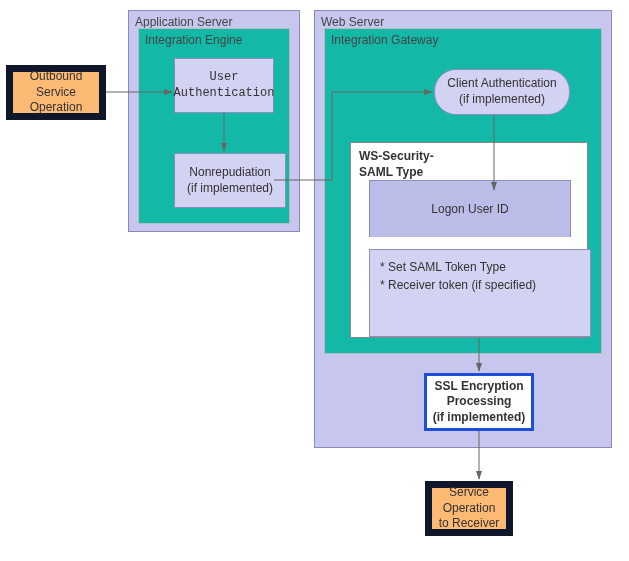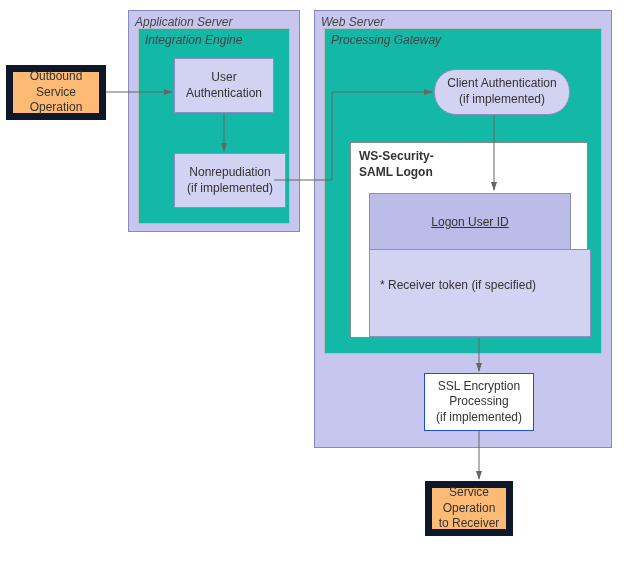--- a/index.html
+++ b/index.html
@@ -44,28 +44,28 @@
   .node-blue {
     background: #d2d2f2;
     border: 1px solid #8d8dbf;
   }
   .node-softblue {
     background: #bcbce8;
     border: 1px solid #8d8dbf;
   }
   .node-white {
     background: #ffffff;
-    border: 1px solid #1d4ed8;
+    border: 3px solid #1d4ed8;
+    font-weight: bold;
   }
   .header-text {
     position: absolute;
     top: 4px;
     left: 6px;
     color: #444;
-    font-style: italic;
   }
   .ws-sec {
     position: absolute;
     box-sizing: border-box;
     background: #ffffff;
     border: 1px solid #888;
     text-align: left;
   }
   .ws-sec .title {
     position: absolute;
@@ -111,55 +111,55 @@
 
   <div class="panel engine-panel" style="left:138px; top:28px; width:152px; height:196px;">
     <span class="header-text">Integration Engine</span>
   </div>
 
   <div class="panel server-band" style="left:314px; top:10px; width:298px; height:438px;">
     <span class="header-text">Web Server</span>
   </div>
 
   <div class="panel engine-panel" style="left:324px; top:28px; width:278px; height:326px;">
-    <span class="header-text">Processing Gateway</span>
+    <span class="header-text">Integration Gateway</span>
   </div>
 
   <div class="node node-orange" style="left:6px; top:65px; width:100px; height:55px;">
     <span>Outbound Service Operation</span>
   </div>
 
-  <div class="node node-blue" style="left:174px; top:58px; width:100px; height:55px;">
+  <div class="node node-blue" style="left:174px; top:58px; width:100px; height:55px;font-family:Liberation Mono, monospace;">
     <span>User Authentication</span>
   </div>
 
   <div class="node node-blue" style="left:174px; top:153px; width:112px; height:55px;justify-content:center;">
     <div>
       <span>Nonrepudiation</span><br>
       <span>(if implemented)</span>
     </div>
   </div>
 
   <div class="node node-blue" style="left:434px; top:69px; width:136px; height:46px;border-radius:22px;">
     <div>
       <span>Client Authentication</span><br>
       <span>(if implemented)</span>
     </div>
   </div>
 
   <div class="ws-sec" style="left:350px; top:142px; width:238px; height:196px;">
     <div class="title">
       <span>WS-Security-</span><br>
-      <span>SAML Logon</span>
+      <span>SAML Type</span>
     </div>
-    <div class="logon node-softblue" style="left:18px; top:50px; width:200px; height:56px; border-bottom:none;text-decoration:underline;">
+    <div class="logon node-softblue" style="left:18px; top:37px; width:200px; height:56px; border-bottom:none;">
       <span>Logon User ID</span>
     </div>
     <div class="notes node-blue" style="left:18px; top:106px; width:200px; height:70px; padding:8px 10px; display:block;">
-      <br>
+      <span>* Set SAML Token Type</span><br>
       <span>* Receiver token (if specified)</span>
     </div>
   </div>
 
   <div class="node node-white" style="left:424px; top:373px; width:110px; height:58px;">
     <div>
       <span>SSL Encryption Processing</span><br>
       <span>(if implemented)</span>
     </div>
   </div>

